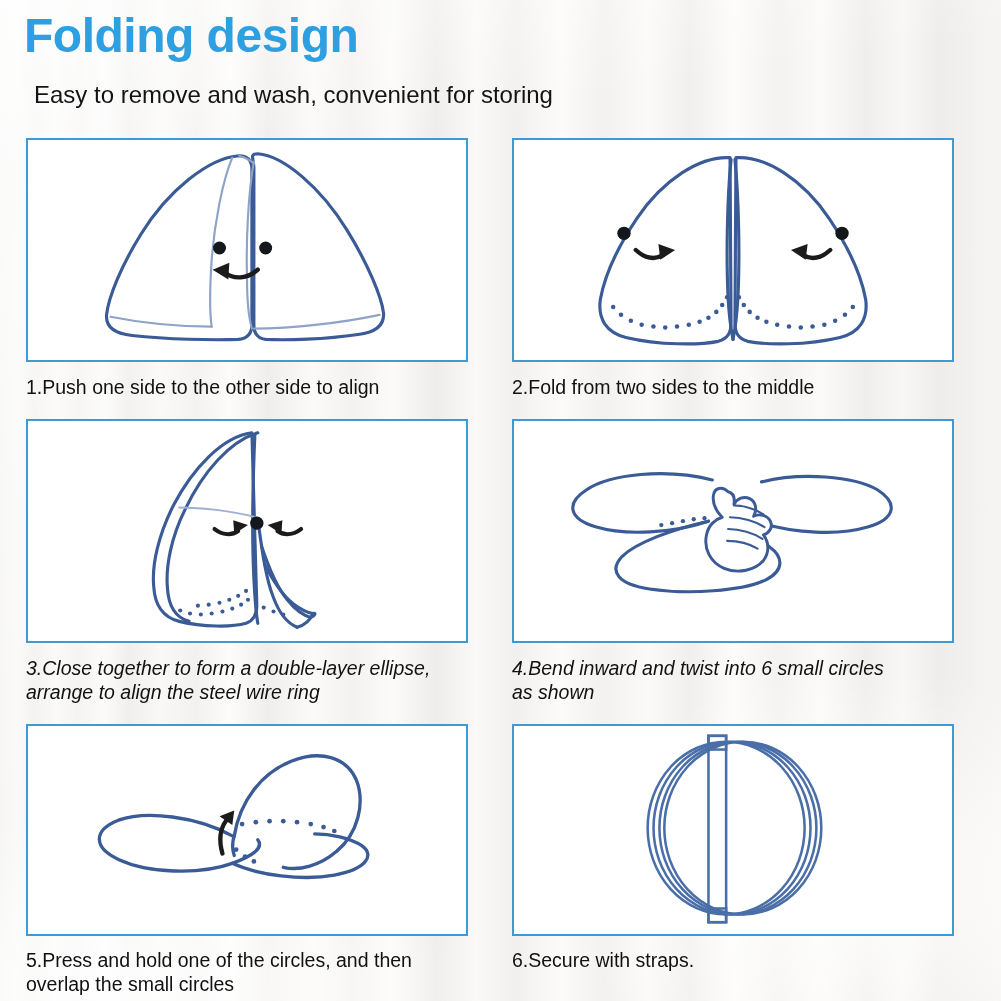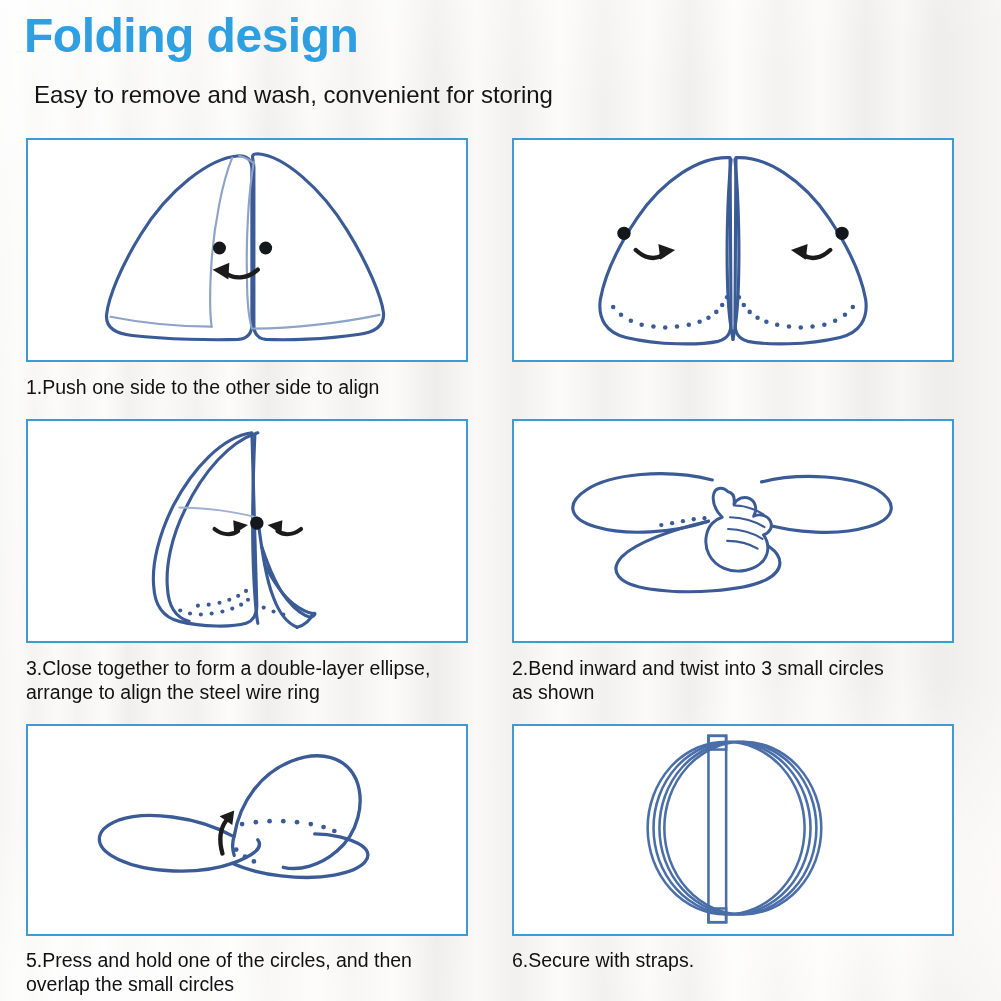--- a/index.html
+++ b/index.html
@@ -57,21 +57,21 @@
   .caption{
     font-size:19.5px;color:#111;line-height:1.26;
     margin-top:13px;white-space:pre-line;
   }
   .r1 .panel{height:224px;}
   .r2{margin-top:19px;}
   .r2 .panel{height:224px;}
   .r3{margin-top:19px;}
   .r3 .panel{height:212px;}
   .r1 .caption{}
-  .r2 .caption{margin-top:13px;}
+  .r2 .caption{margin-top:13px;font-style:italic;}
   .r3 .caption{margin-top:12px;}
 </style>
 </head>
 <body>
 
 <div id="bg-texture"></div>
 
 <div id="page">
 
   <div class="hdr-title">Folding design</div>
@@ -154,20 +154,21 @@
             <g fill="#1b1b1b">
               <path d="M122 112 C132 121 142 122 150 117" stroke="#1b1b1b" stroke-width="4.4" fill="none" stroke-linecap="round"></path>
               <path d="M162 112 L145 106 L147 122 Z"></path>
             </g>
             <g fill="#1b1b1b">
               <path d="M320 112 C310 121 300 122 292 117" stroke="#1b1b1b" stroke-width="4.4" fill="none" stroke-linecap="round"></path>
               <path d="M280 112 L297 106 L295 122 Z"></path>
             </g>
           </svg>
         </div>
+        <div class="caption">2.Fold from two sides to the middle</div>
       </div>
 
     </div>
 
     <div class="row r2">
 
       <div class="cell">
         <div class="panel">
           <svg viewBox="0 0 442 224" preserveAspectRatio="xMidYMid meet" aria-hidden="true">
             <g fill="none" stroke="#3a5b96" stroke-width="3.2" stroke-linecap="round" stroke-linejoin="round">
@@ -243,21 +244,21 @@
                        C223 78 221 73 216 72 Z"></path>
             </g>
             <g fill="none" stroke="#3a5b96" stroke-width="2.2" stroke-linecap="round">
               <path d="M222 86 C232 86 244 90 252 95"></path>
               <path d="M218 98 C230 98 244 102 253 108"></path>
               <path d="M216 110 C228 110 242 114 251 120"></path>
               <path d="M215 122 C226 122 238 125 246 130"></path>
             </g>
           </svg>
         </div>
-        <div class="caption">2.Bend inward and twist into 3 small circles
+        <div class="caption">4.Bend inward and twist into 6 small circles
 as shown</div>
       </div>
 
     </div>
 
     <div class="row r3">
 
       <div class="cell">
         <div class="panel">
           <svg viewBox="0 0 442 212" preserveAspectRatio="xMidYMid meet" aria-hidden="true">

